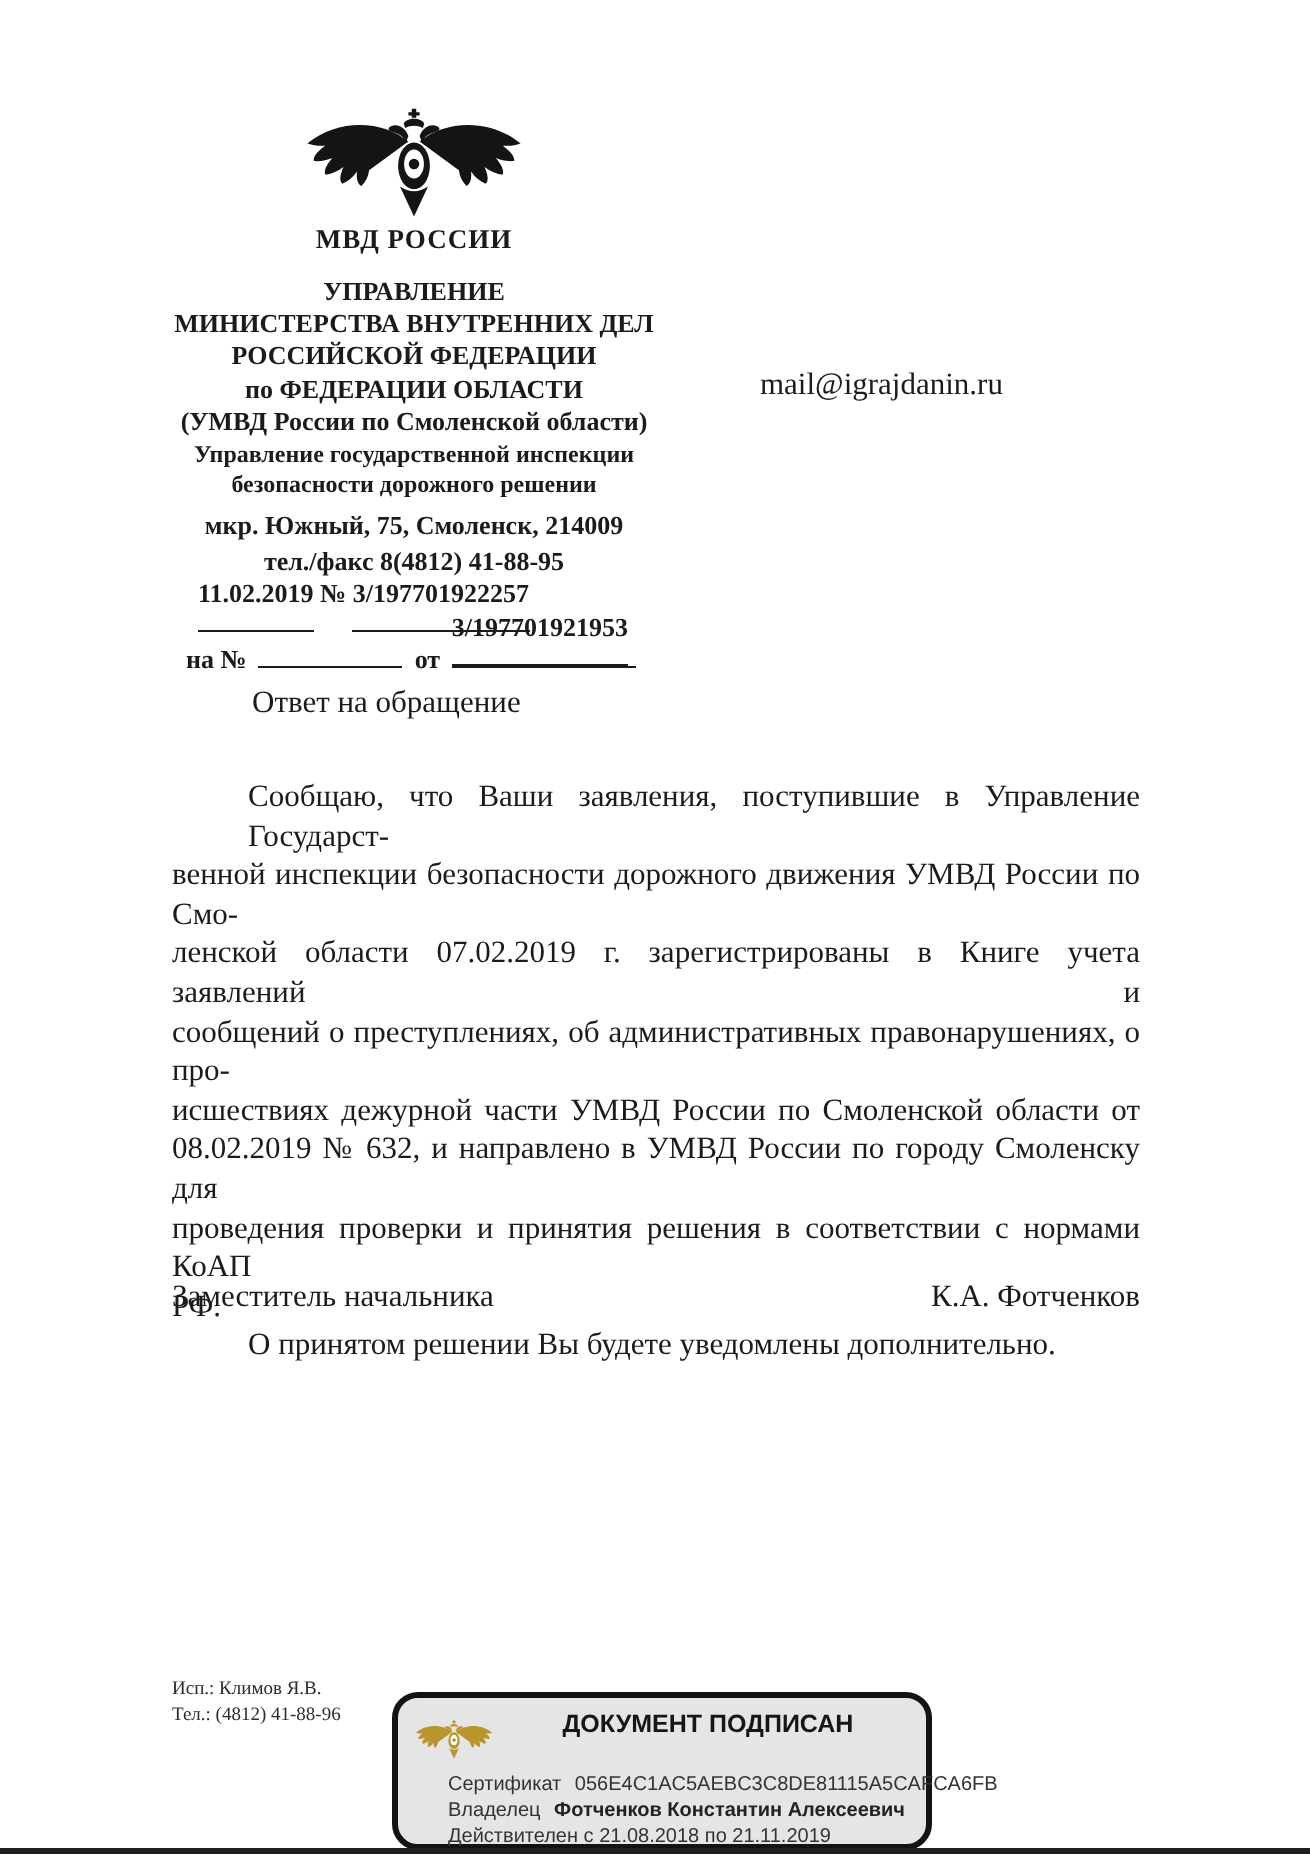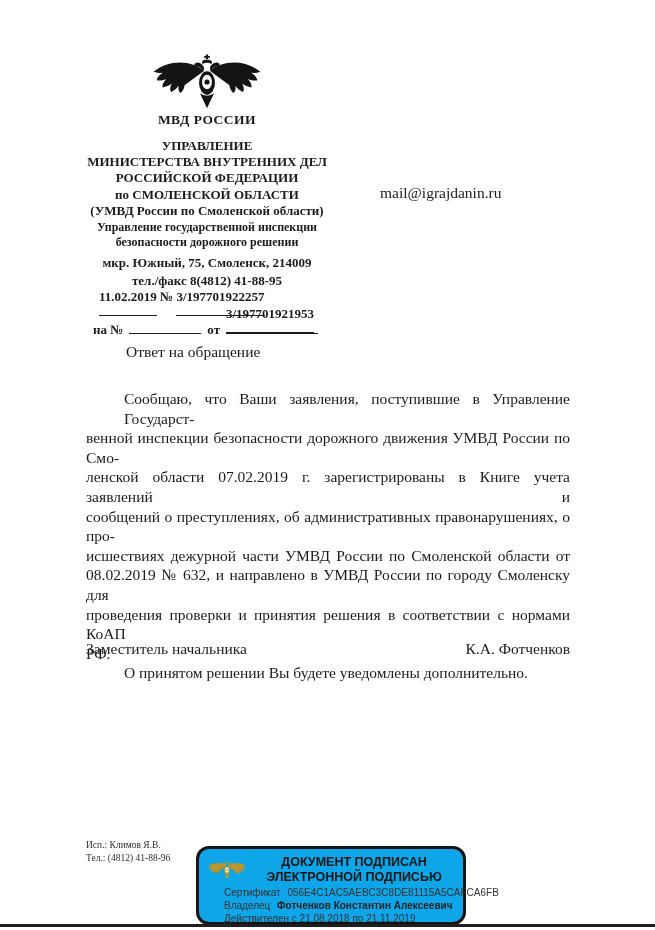--- a/index.html
+++ b/index.html
@@ -41,21 +41,21 @@
 
   
   .sig { left:86px; top:596px; width:484px; font-size:15.5px; display:flex;
          justify-content:space-between;margin-top:44px; }
 
   
   .exec { left:86px; top:839px; font-size:9.5px; line-height:12.5px; color:#2c2c2c; }
 
   
   .stamp { left:196px; top:846px; width:270px; height:79px; border:3px solid #131313;
-           border-radius:13px; background:#0ea5e9; box-sizing:border-box;
+           border-radius:13px; background:#e5e5e5; box-sizing:border-box;
            font-family:"Liberation Sans", sans-serif; color:#222; }
   .stamp-emblem { position:absolute; left:8px; top:3px; width:40px; height:36px;
                   color:#b9952c; }
   .stamp-title { position:absolute; left:52px; right:6px; top:6px; text-align:center;
                  font-weight:bold; font-size:12.5px; line-height:14.5px; color:#161616; }
   .stamp-line { position:absolute; left:25px; right:6px; font-size:10px;
                 white-space:nowrap; color:#333; }
   .stamp-line .val { margin-left:4px; }
   .stamp-line .bold { font-weight:bold; color:#222; }
   .st-cert { top:38px; }
@@ -90,21 +90,21 @@
     <svg width="120" height="58" viewBox="0 0 120 62" fill="currentColor">
       <use href="#mvd-eagle"></use>
     </svg>
   </div>
   <div class="abs org-name">МВД РОССИИ</div>
 
   <div class="abs dept">
     <div>УПРАВЛЕНИЕ</div>
     <div>МИНИСТЕРСТВА ВНУТРЕННИХ ДЕЛ</div>
     <div>РОССИЙСКОЙ ФЕДЕРАЦИИ</div>
-    <div>по СМОЛЕНСКОЙ ОБЛАСТИ</div>
+    <div>по ФЕДЕРАЦИИ ОБЛАСТИ</div>
     <div>(УМВД России по Смоленской области)</div>
   </div>
 
   <div class="abs email">mail@igrajdanin.ru</div>
 
   <div class="abs division">
     <div>Управление государственной инспекции</div>
     <div>безопасности дорожного решении</div>
   </div>
 
@@ -153,21 +153,20 @@
   </div>
 
   <div class="abs stamp">
     <div class="stamp-emblem">
       <svg width="40" height="36" viewBox="0 0 120 62" fill="currentColor">
         <use href="#mvd-eagle"></use>
       </svg>
     </div>
     <div class="stamp-title">
       <div>ДОКУМЕНТ ПОДПИСАН</div>
-      <div>ЭЛЕКТРОННОЙ ПОДПИСЬЮ</div>
     </div>
     <div class="stamp-line st-cert">
       <span>Сертификат</span>
       <span class="val">056E4C1AC5AEBC3C8DE81115A5CAFCA6FB</span>
     </div>
     <div class="stamp-line st-own">
       <span>Владелец</span>
       <span class="val bold">Фотченков Константин Алексеевич</span>
     </div>
     <div class="stamp-line st-val">Действителен с 21.08.2018 по 21.11.2019</div>

